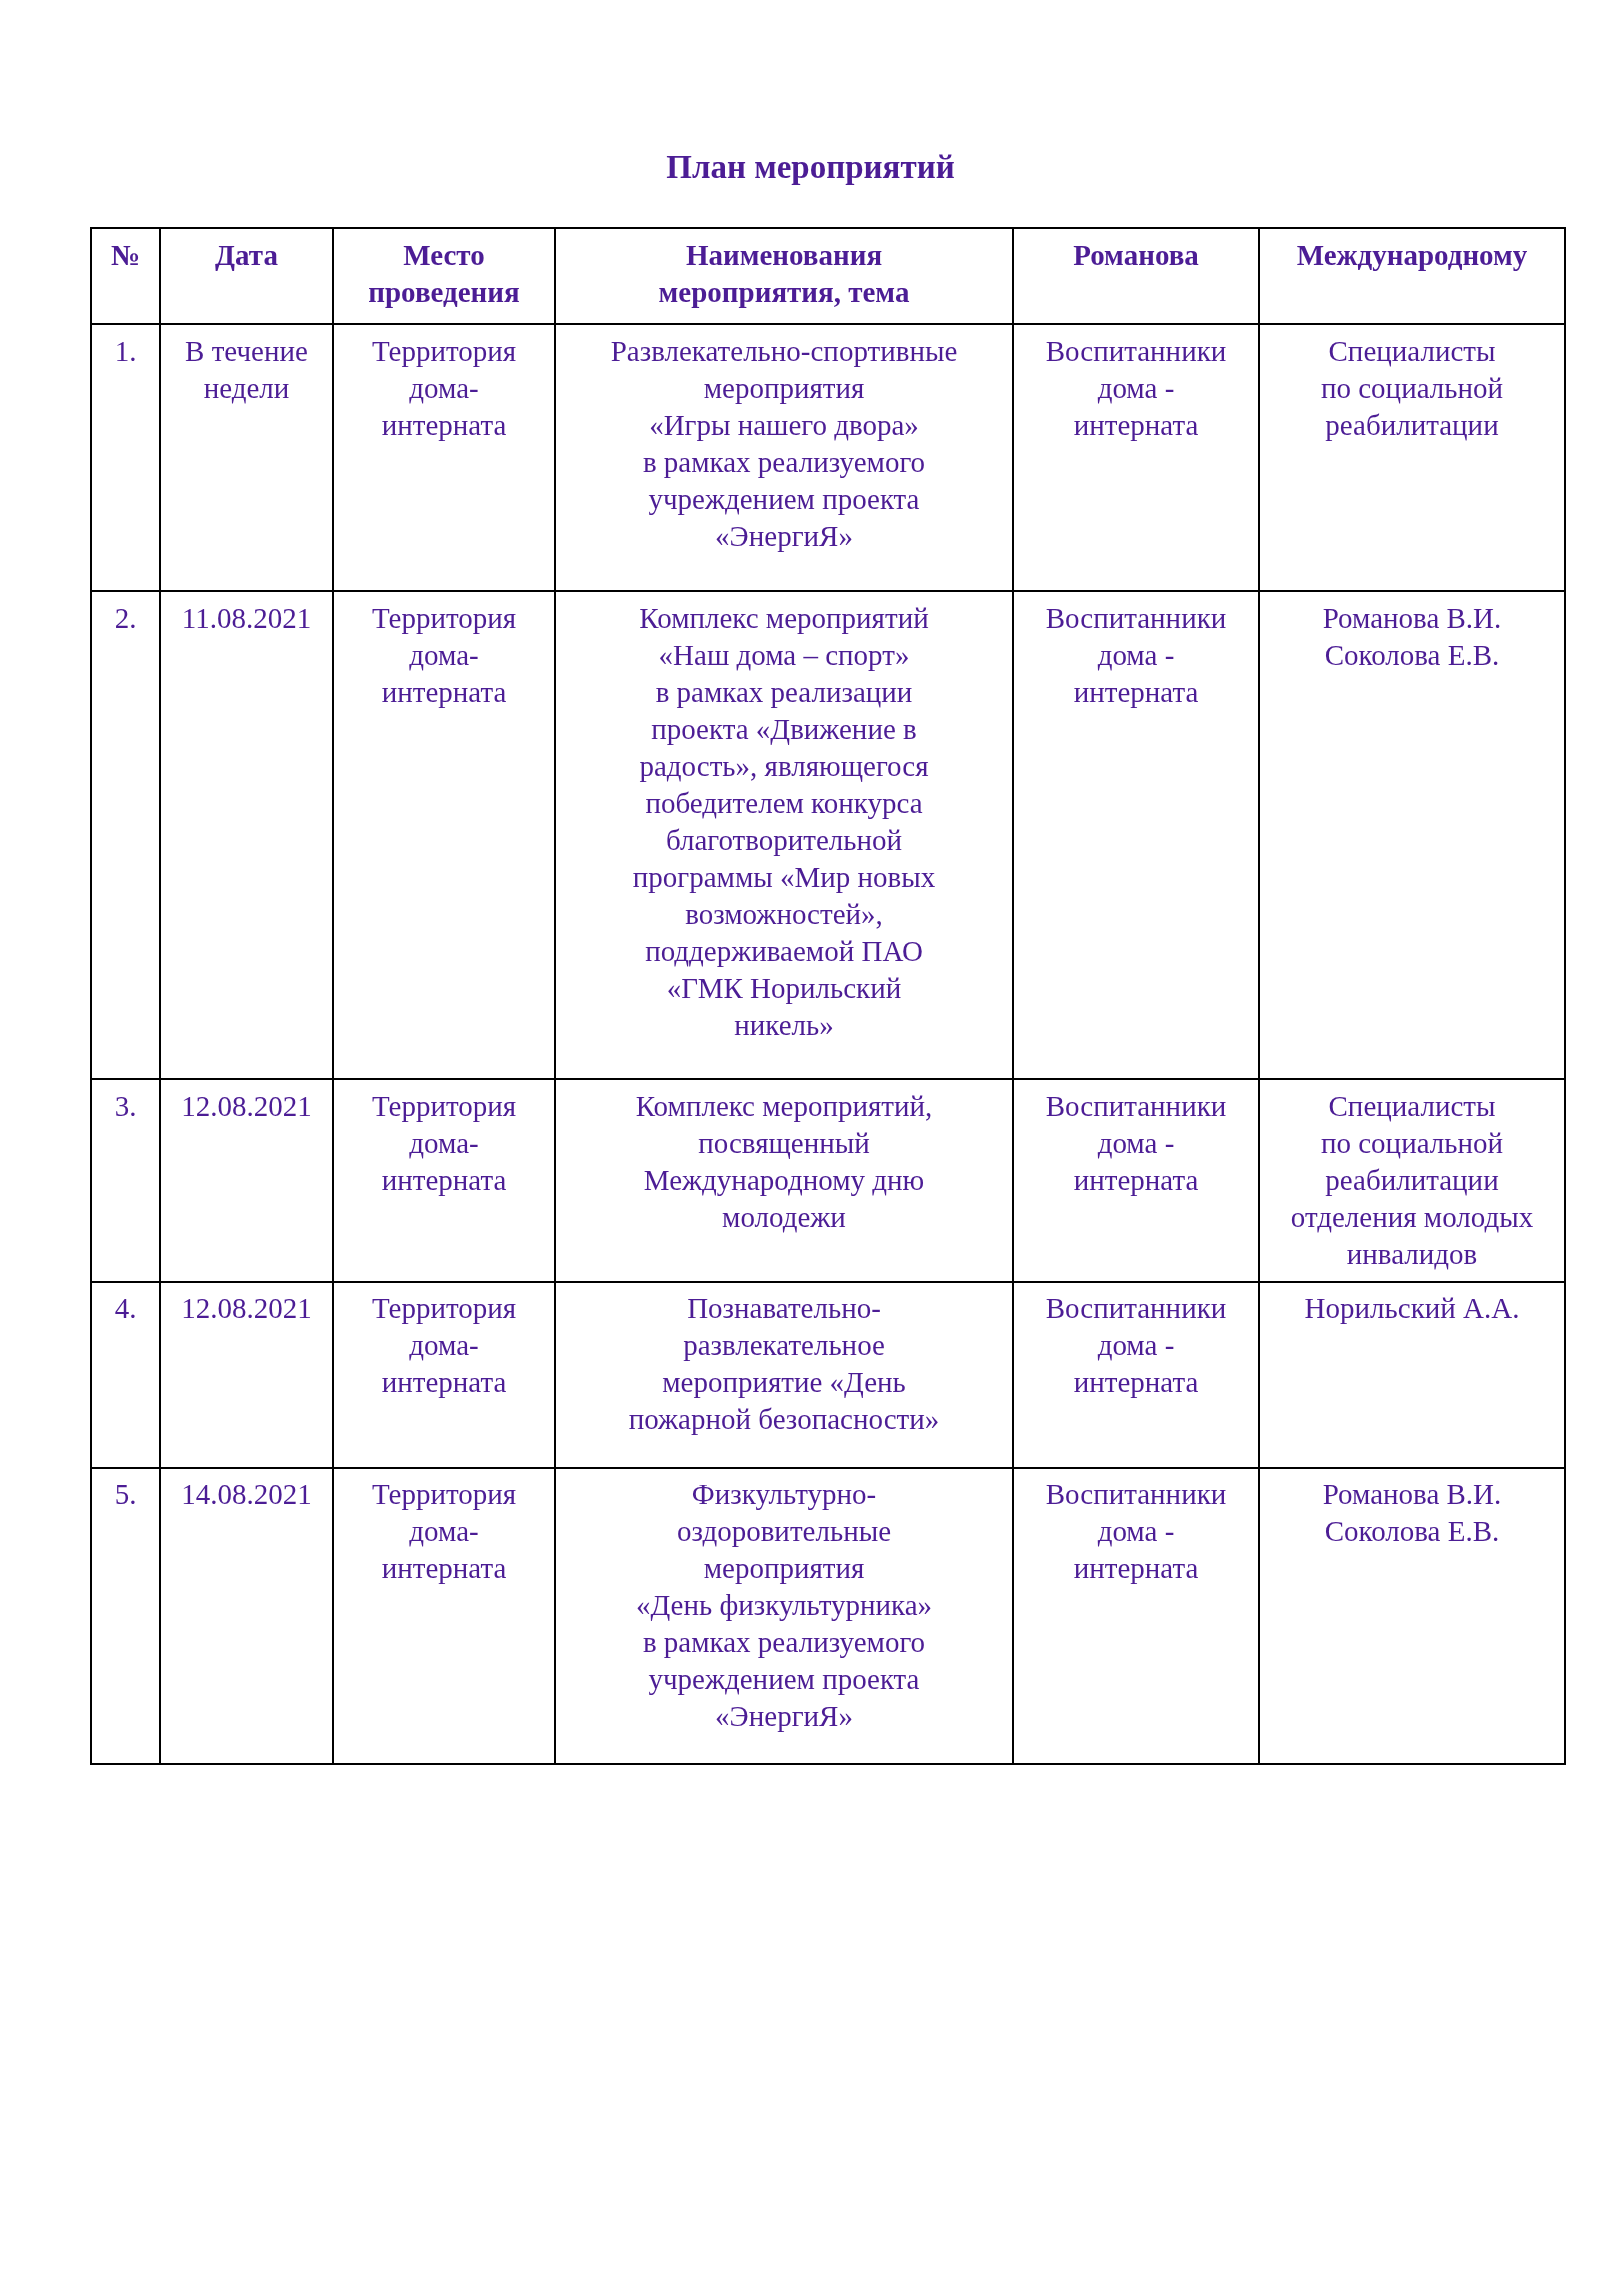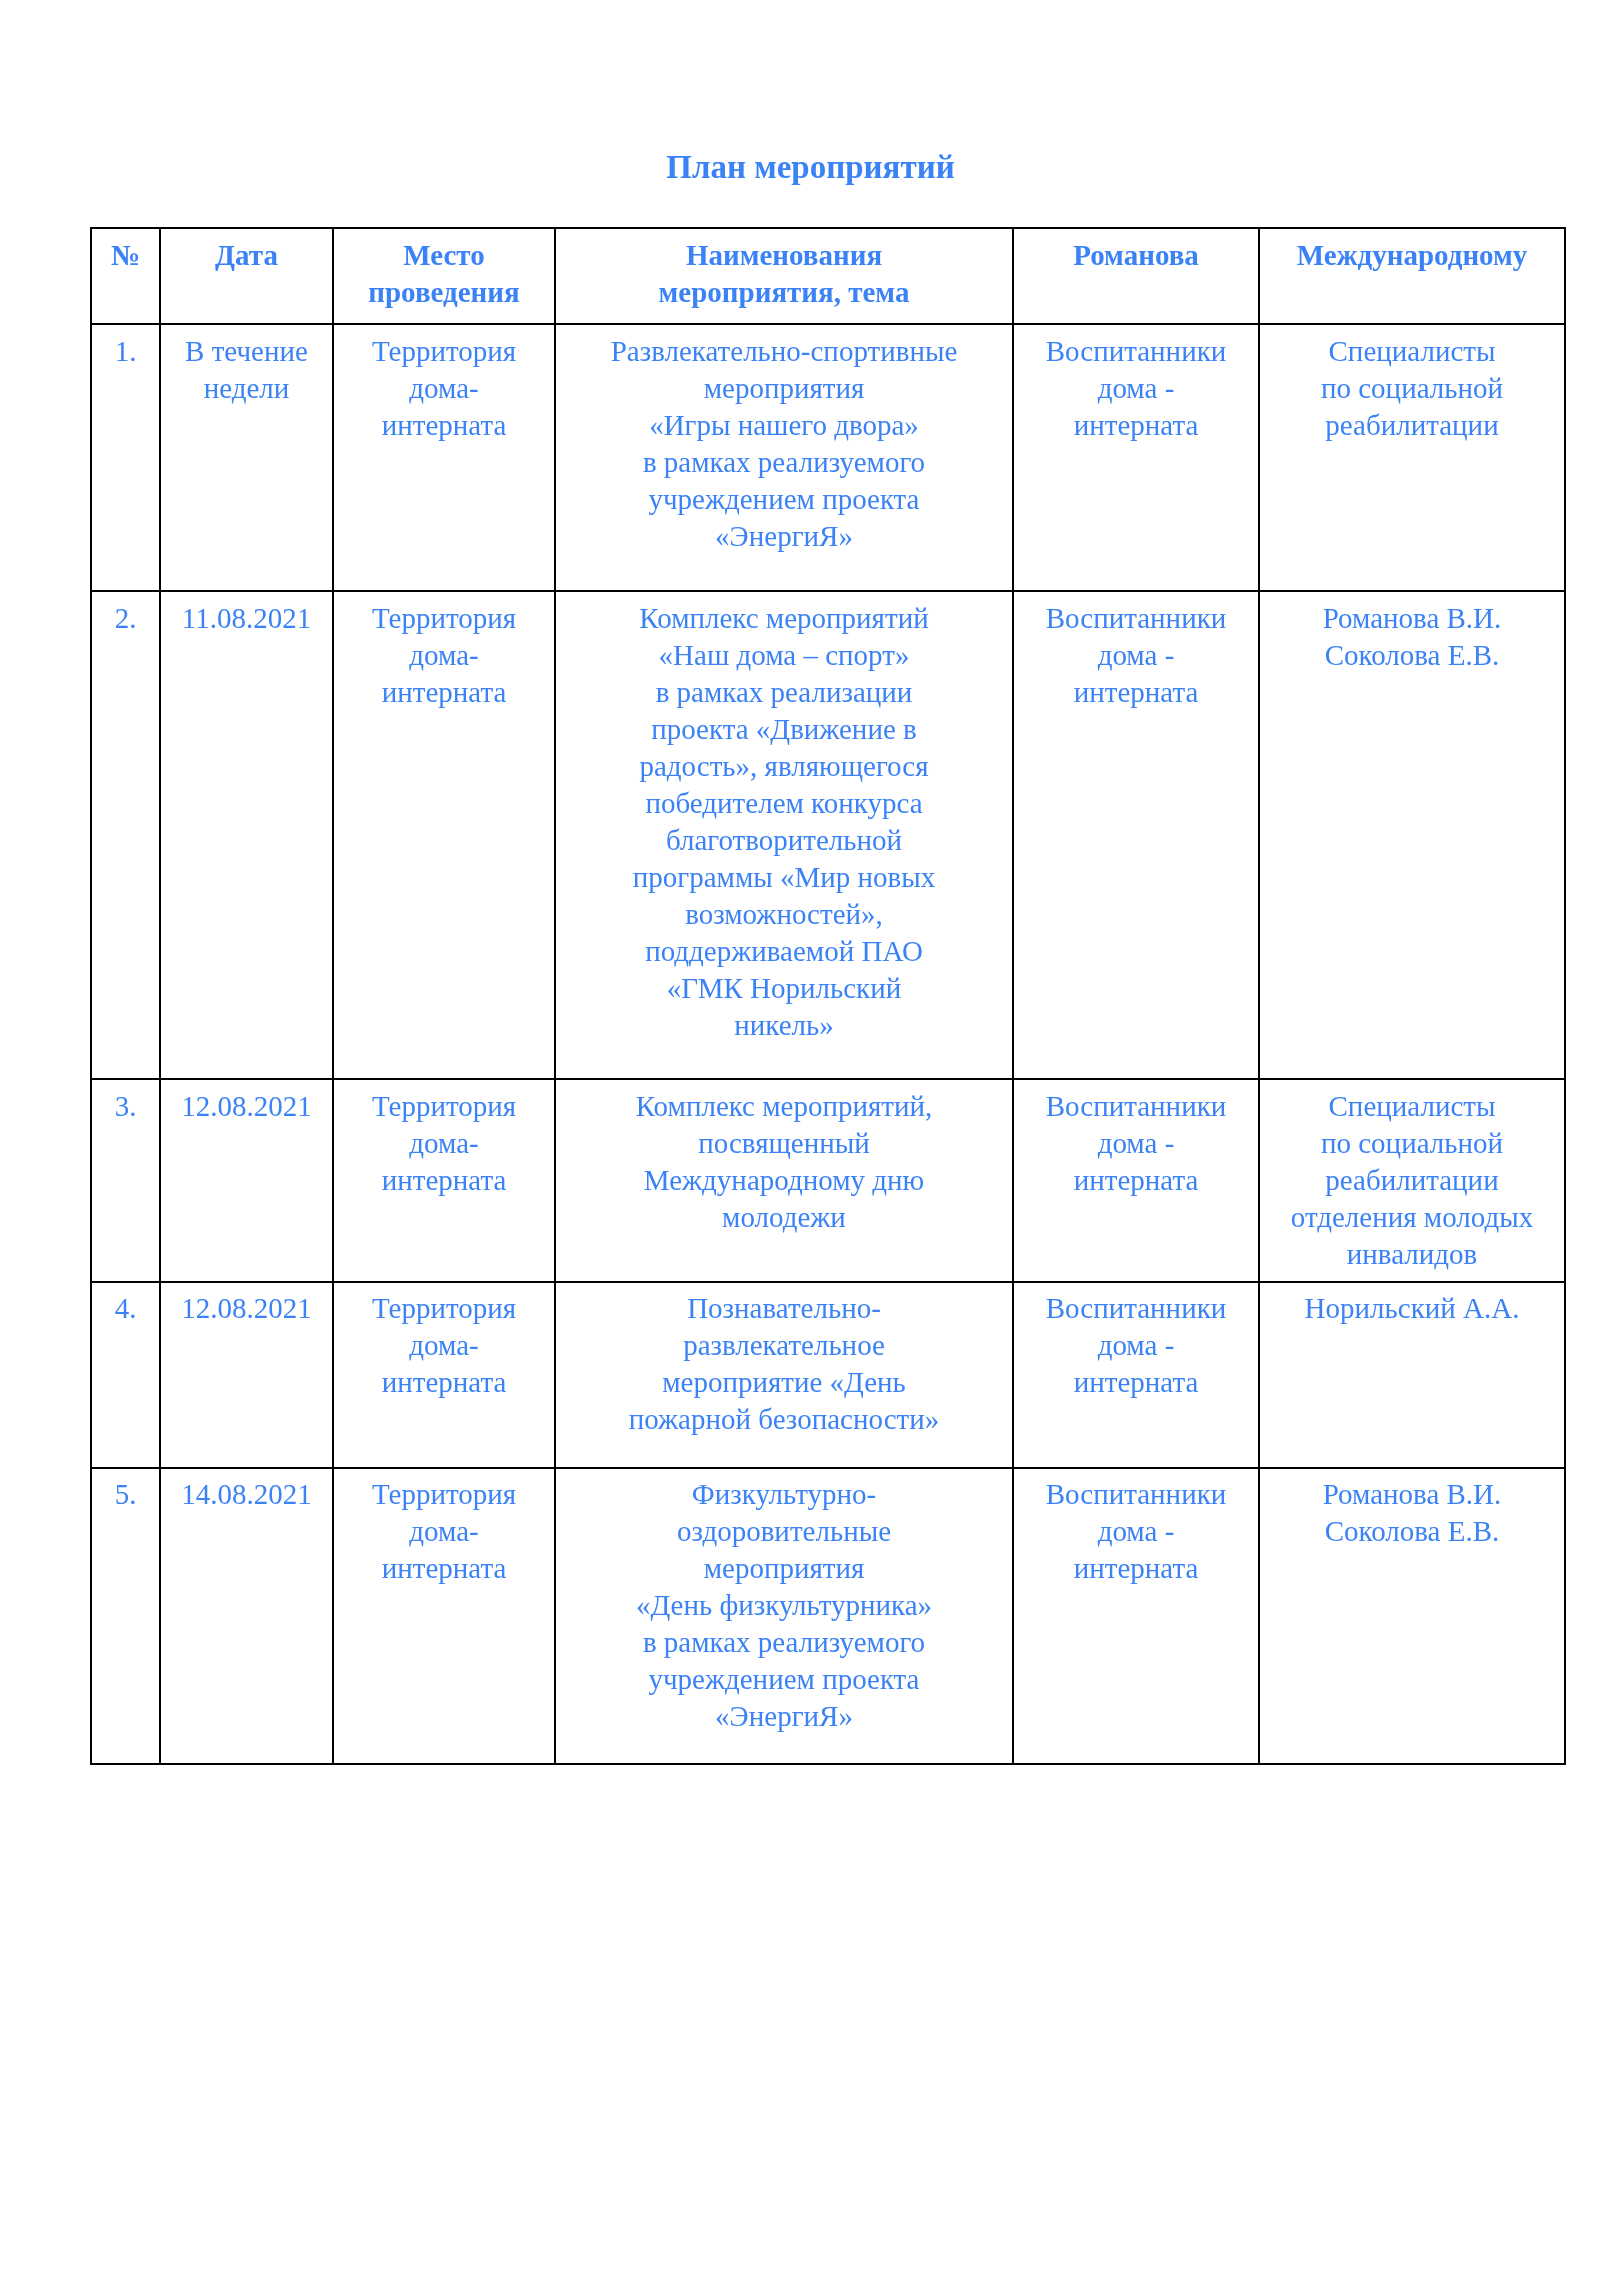--- a/index.html
+++ b/index.html
@@ -5,21 +5,21 @@
   html, body {
     margin: 0;
     padding: 0;
     background: #ffffff;
   }
   .page {
     position: relative;
     width: 1621px;
     height: 2293px;
     background: #ffffff;
-    color: #3b82f6;
+    color: #4c1d95;
     font-family: "Liberation Serif", serif;
     overflow: hidden;
   }
   .doc-title {
     position: absolute;
     top: 110px;
     left: 0;
     width: 1621px;
     text-align: center;
     font-weight: bold;

